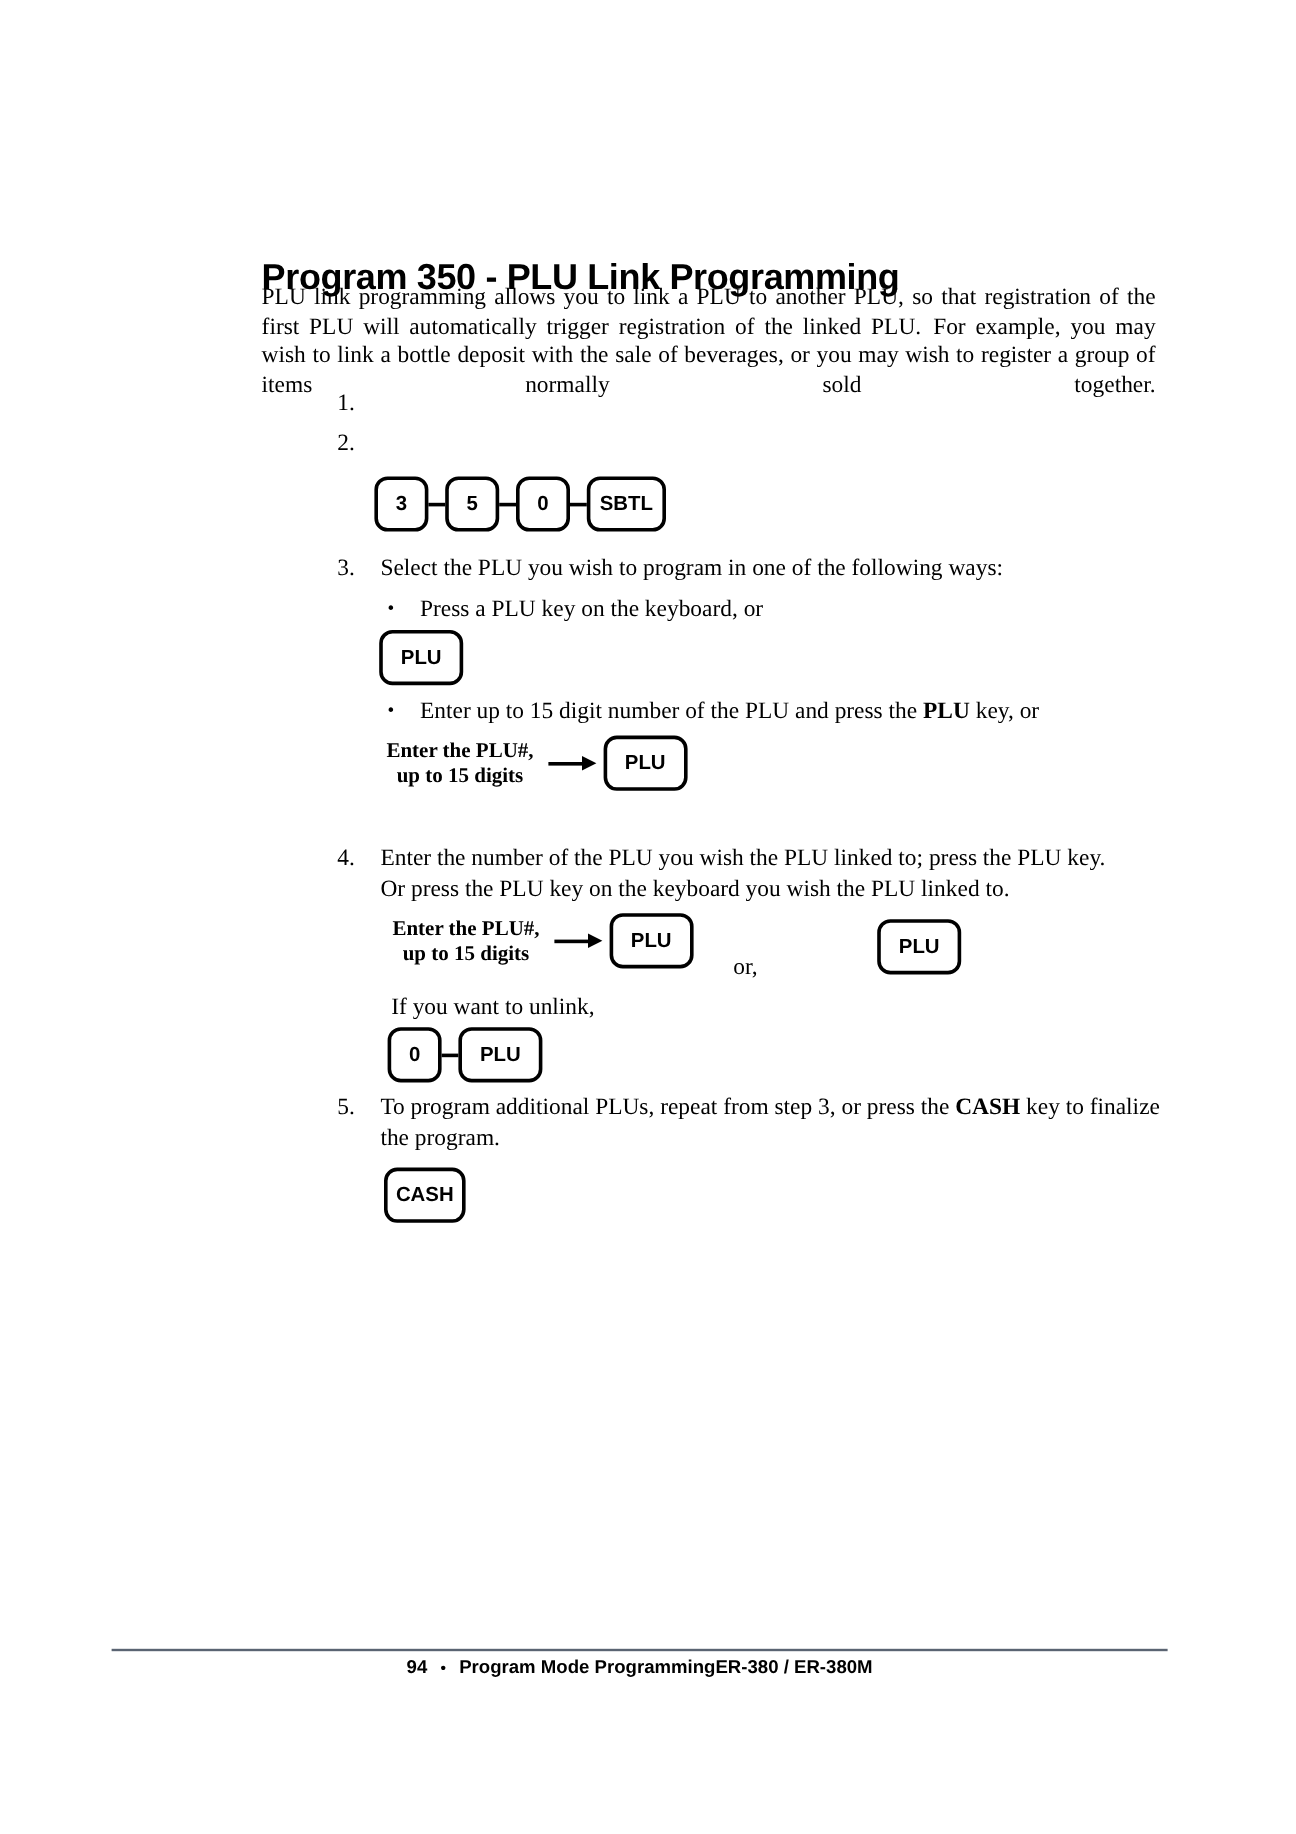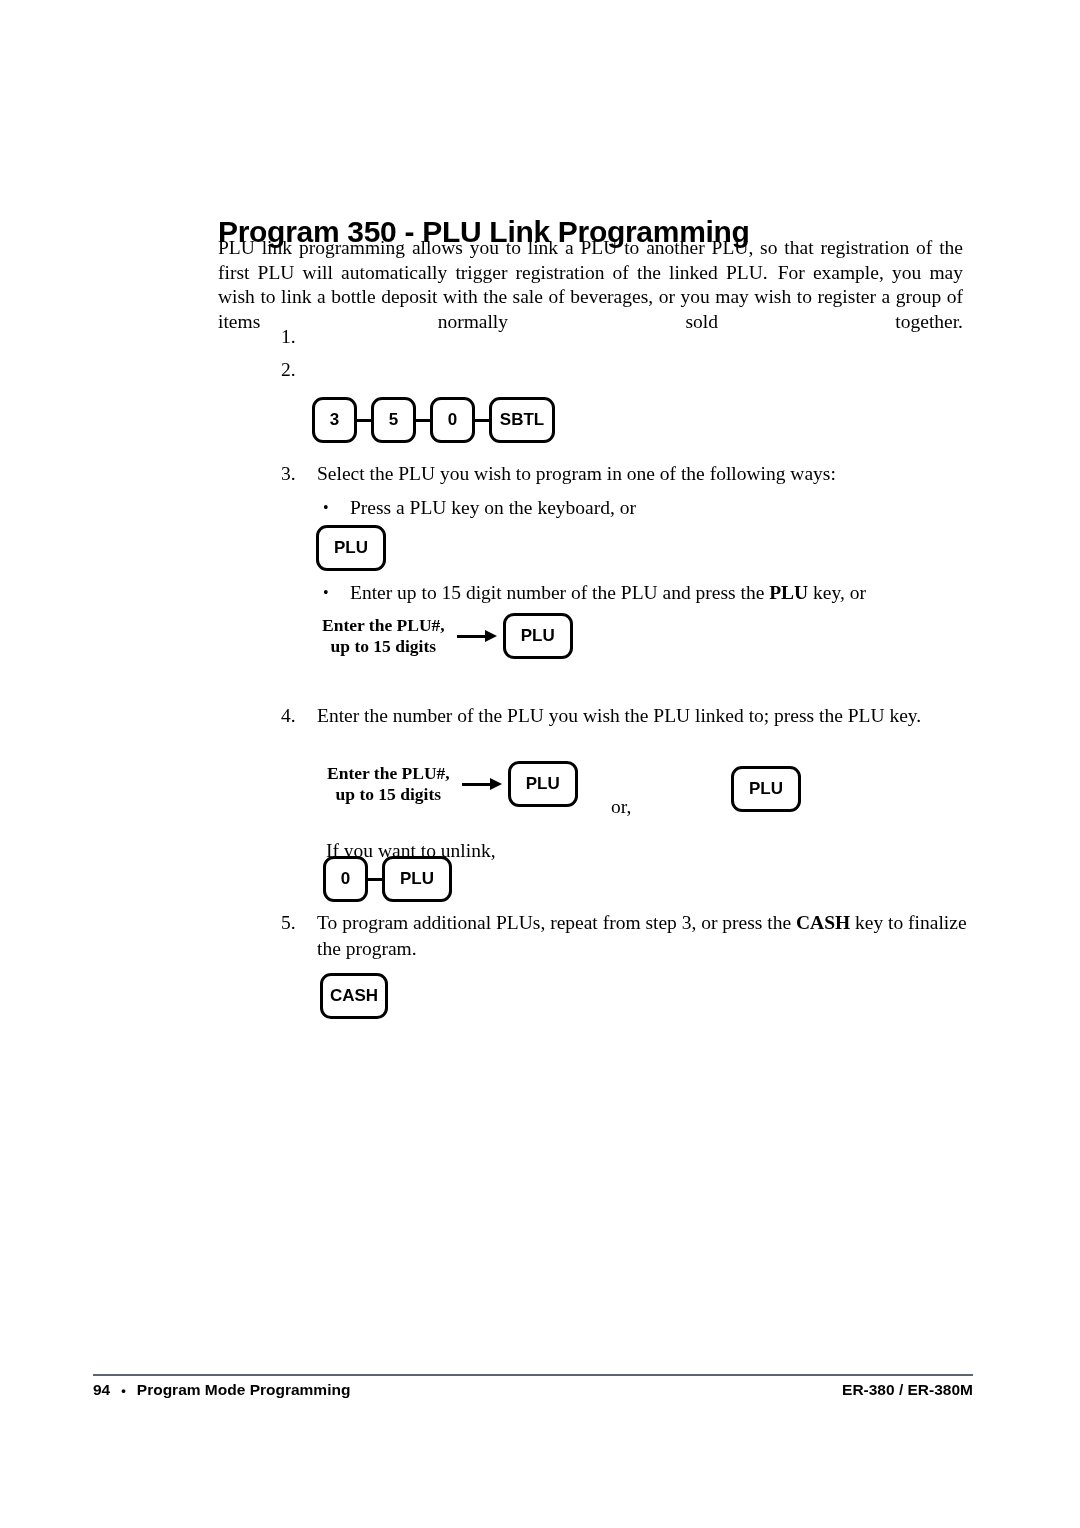--- a/index.html
+++ b/index.html
@@ -91,21 +91,21 @@
   }
   .bullet1 { left: 317px; top: 495px; width: 640px; }
   .bullet2 { left: 317px; top: 580px; width: 640px; }
 
   
   .plain-line {
     position: absolute;
     font-size: 19.5px;
     line-height: 26px;
   }
-  .unlink-line { left: 326px; top: 827px; margin-top: 11px; }
+  .unlink-line { left: 326px; top: 827px; }
 
   b.bold { font-weight: bold; }
 
   
   .keyrow {
     position: absolute;
     display: flex;
     align-items: center;
   }
   .key {
@@ -209,21 +209,21 @@
   .footer {
     position: absolute;
     top: 1381px;
     left: 93px;
     width: 880px;
     font-family: "Liberation Sans", "DejaVu Sans", sans-serif;
     font-weight: bold;
     font-size: 15.5px;
     display: flex;
     align-items: baseline;
-    justify-content: space-between;
+    justify-content: center;
   }
   .footer-left { display: flex; align-items: baseline; }
   .footer-page { margin-right: 11px; }
   .footer-dot  { margin-right: 11px; font-size: 13px; }
 </style>
 </head>
 <body>
 
 <div class="page">
 
@@ -279,20 +279,21 @@
       <div class="shaft"></div>
       <div class="head"></div>
     </div>
     <div class="key w-plu">PLU</div>
   </div>
 
   <div class="step step4">
     <div class="step-num">4.</div>
     <div class="step-body">
       <div>Enter the number of the PLU you wish the PLU linked to; press the PLU key.</div>
+      <div>Or press the PLU key on the keyboard you wish the PLU linked to.</div>
     </div>
   </div>
 
   <div class="diagram diag-b">
     <div class="diagram-label">
       <div>Enter the PLU#,</div>
       <div>up to 15 digits</div>
     </div>
     <div class="arrow">
       <div class="shaft"></div>

